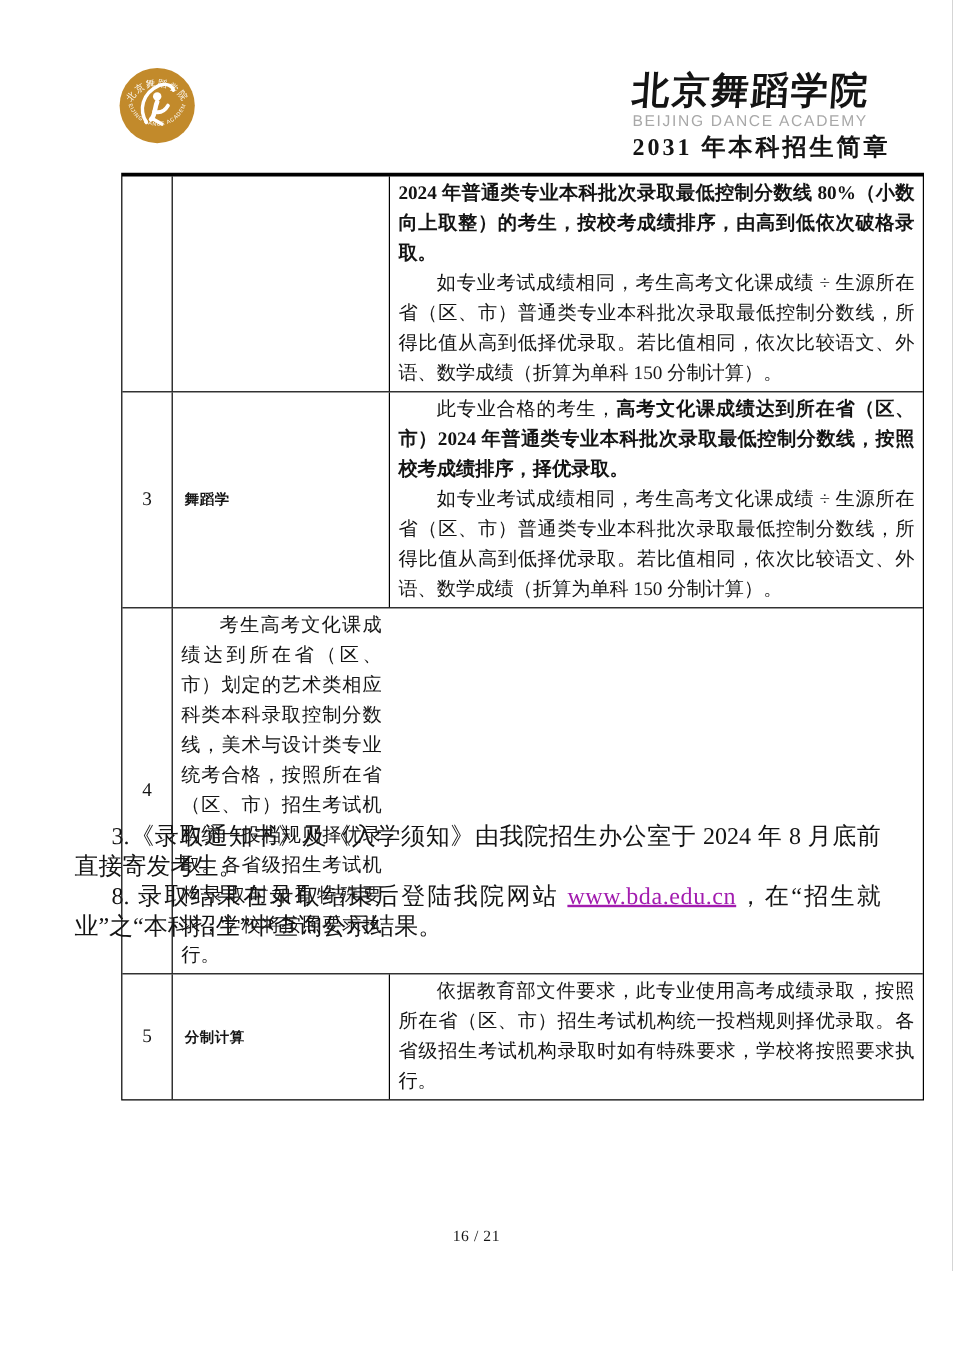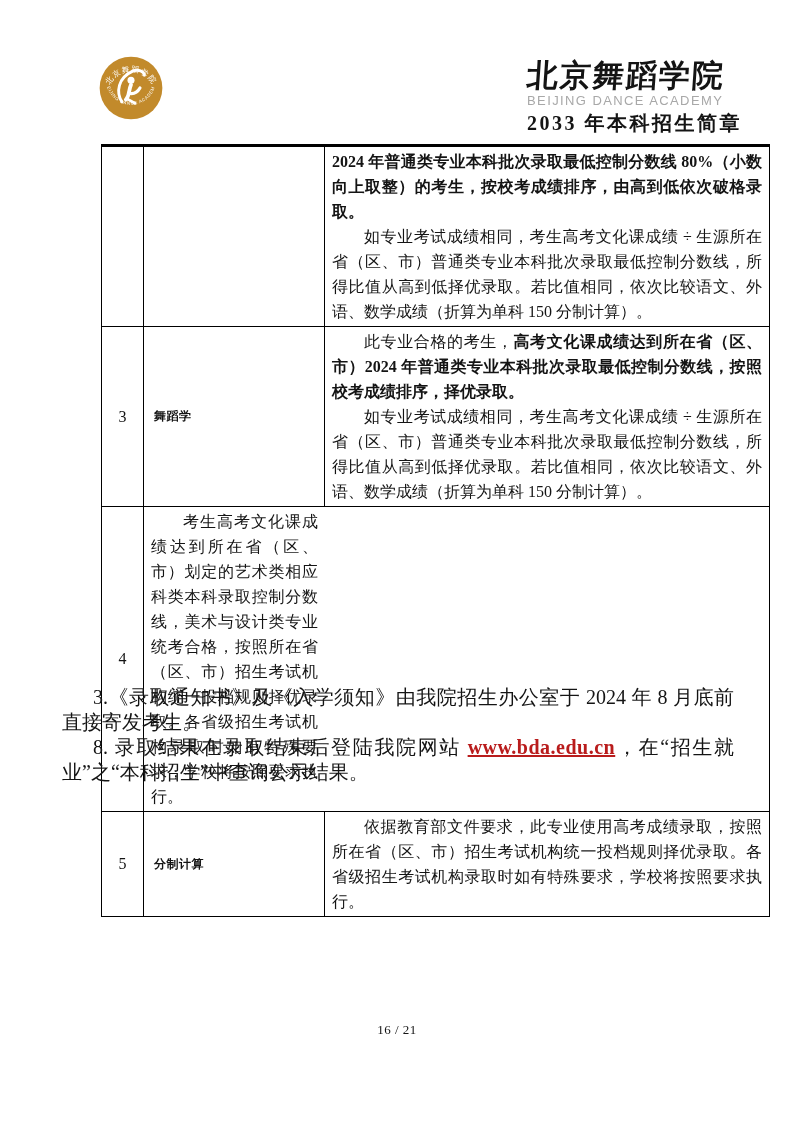--- a/index.html
+++ b/index.html
@@ -79,21 +79,21 @@
           <circle cx="50" cy="38" r="5.5" fill="#ffffff" stroke="none"></circle>
           <path d="M 50,45 C 46,54 48,62 42,68" stroke-width="6"></path>
           <path d="M 46,58 C 54,60 60,57 64,50" stroke-width="5"></path>
           <path d="M 44,67 L 56,74" stroke-width="4.5"></path>
         </g>
       </svg>
     </div>
     <div class="header-right">
       <div class="title-cn">北京舞蹈学院</div>
       <div class="title-en" style="color: rgb(168, 168, 168);">BEIJING DANCE ACADEMY</div>
-      <div class="subtitle">2033 年本科招生简章</div>
+      <div class="subtitle">2031 年本科招生简章</div>
     </div>
   </div>
 
   <div class="rules-table">
       <div class="t-row">
         <div class="cell cell-no"></div>
         <div class="cell cell-major"></div>
         <div class="cell cell-desc">
           <p><span class="b">2024 年普通类专业本科批次录取最低控制分数线 80%（小数向上取整）的考生，按校考成绩排序，由高到低依次破格录取。</span></p>
           <p class="indent"><span>如专业考试成绩相同，考生高考文化课成绩 ÷ 生源所在省（区、市）普通类专业本科批次录取最低控制分数线，所得比值从高到低择优录取。若比值相同，依次比较语文、外语、数学成绩（折算为单科 150 分制计算）。</span></p>
@@ -117,18 +117,18 @@
         <div class="cell cell-no">5</div>
         <div class="cell cell-major">分制计算</div>
         <div class="cell cell-desc">
           <p class="indent"><span>依据教育部文件要求，此专业使用高考成绩录取，按照所在省（区、市）招生考试机构统一投档规则择优录取。各省级招生考试机构录取时如有特殊要求，学校将按照要求执行。</span></p>
         </div>
       </div>
     </div>
 
   <div class="notes">
       <p><span>3.《录取通知书》及《入学须知》由我院招生办公室于 2024 年 8 月底前直接寄发考生。</span></p>
-      <p><span>8. 录取结果在录取结束后登陆我院网站 </span><a href="#" style="color: #b91c1c; font-weight: bold;">www.bda.edu.cn</a><span>，在“招生就业”之“本科招生”中查询公示结果。</span></p>
+      <p><span>8. 录取结果在录取结束后登陆我院网站 </span><a href="#" style="color: #a21caf;">www.bda.edu.cn</a><span>，在“招生就业”之“本科招生”中查询公示结果。</span></p>
     </div>
 
   <div class="page-number">16 / 21</div>
 
 </div>
 
 </body></html>

